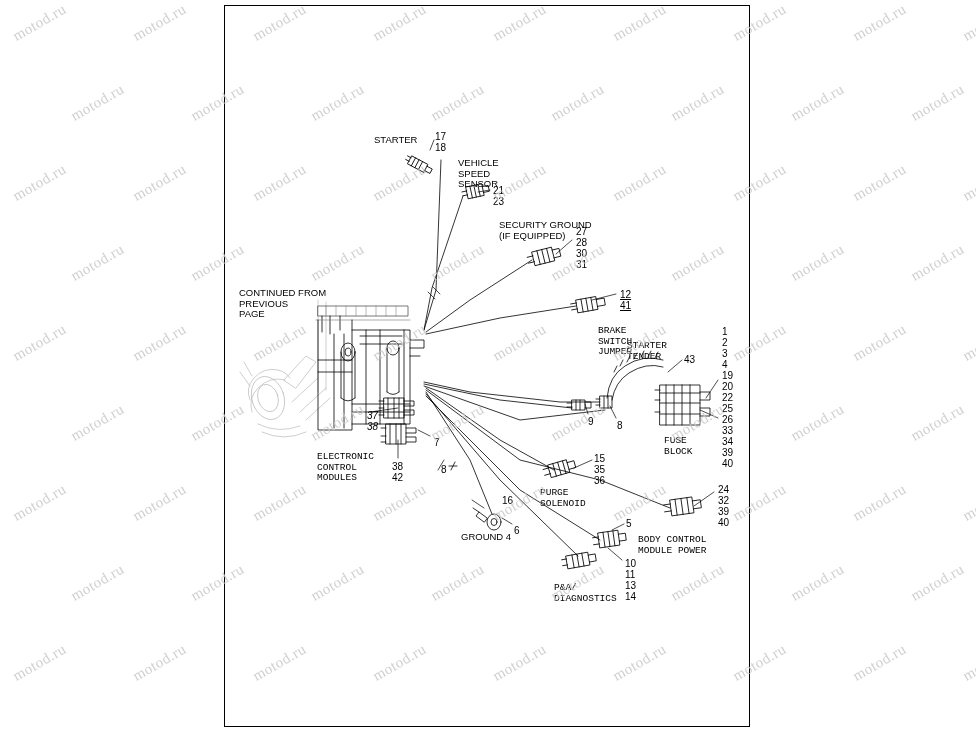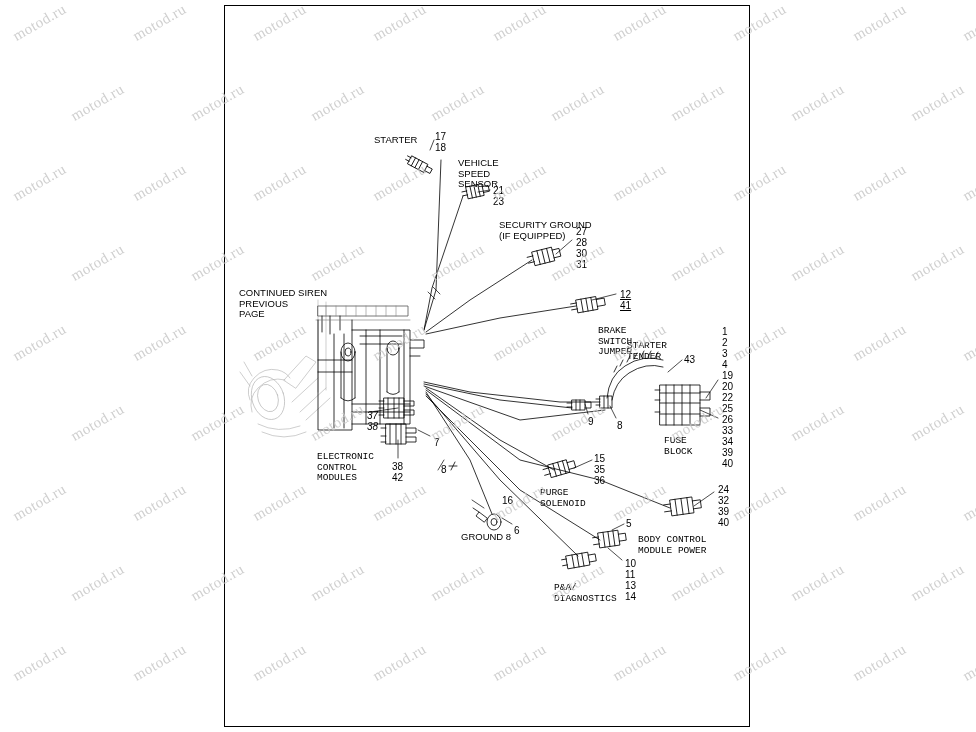--- a/index.html
+++ b/index.html
@@ -347,38 +347,38 @@
     </g>
   </g>
 </svg>
 
 <div class="lbl" style="left:374px; top:135px;">STARTER</div>
 <div class="lbl" style="left:458px; top:158px;">VEHICLE
 SPEED
 SENSOR</div>
 <div class="lbl" style="left:499px; top:220px;">SECURITY GROUND
 (IF EQUIPPED)</div>
-<div class="lbl" style="left:239px; top:288px;">CONTINUED SIREN
+<div class="lbl" style="left:239px; top:288px;">CONTINUED FROM
 PREVIOUS
 PAGE</div>
 <div class="lbl ctr" style="left:598px; top:326px;">BRAKE
 SWITCH
 JUMPER</div>
 <div class="lbl ctr" style="left:627px; top:341px;">STARTER
 TENDER</div>
 <div class="lbl ctr" style="left:317px; top:452px;">ELECTRONIC
 CONTROL
 MODULES</div>
 <div class="lbl ctr" style="left:664px; top:436px;">FUSE
 BLOCK</div>
 <div class="lbl ctr" style="left:540px; top:488px;">PURGE
 SOLENOID</div>
 <div class="lbl ctr" style="left:638px; top:535px;">BODY CONTROL
 MODULE POWER</div>
-<div class="lbl" style="left:461px; top:532px;">GROUND 8</div>
+<div class="lbl" style="left:461px; top:532px;">GROUND 4</div>
 <div class="lbl ctr" style="left:554px; top:583px;">P&amp;A/
 DIAGNOSTICS</div>
 
 <div class="num" style="left:435px; top:131px;">17
 18</div>
 <div class="num" style="left:493px; top:185px;">21
 23</div>
 <div class="num" style="left:576px; top:226px;">27
 28
 30

